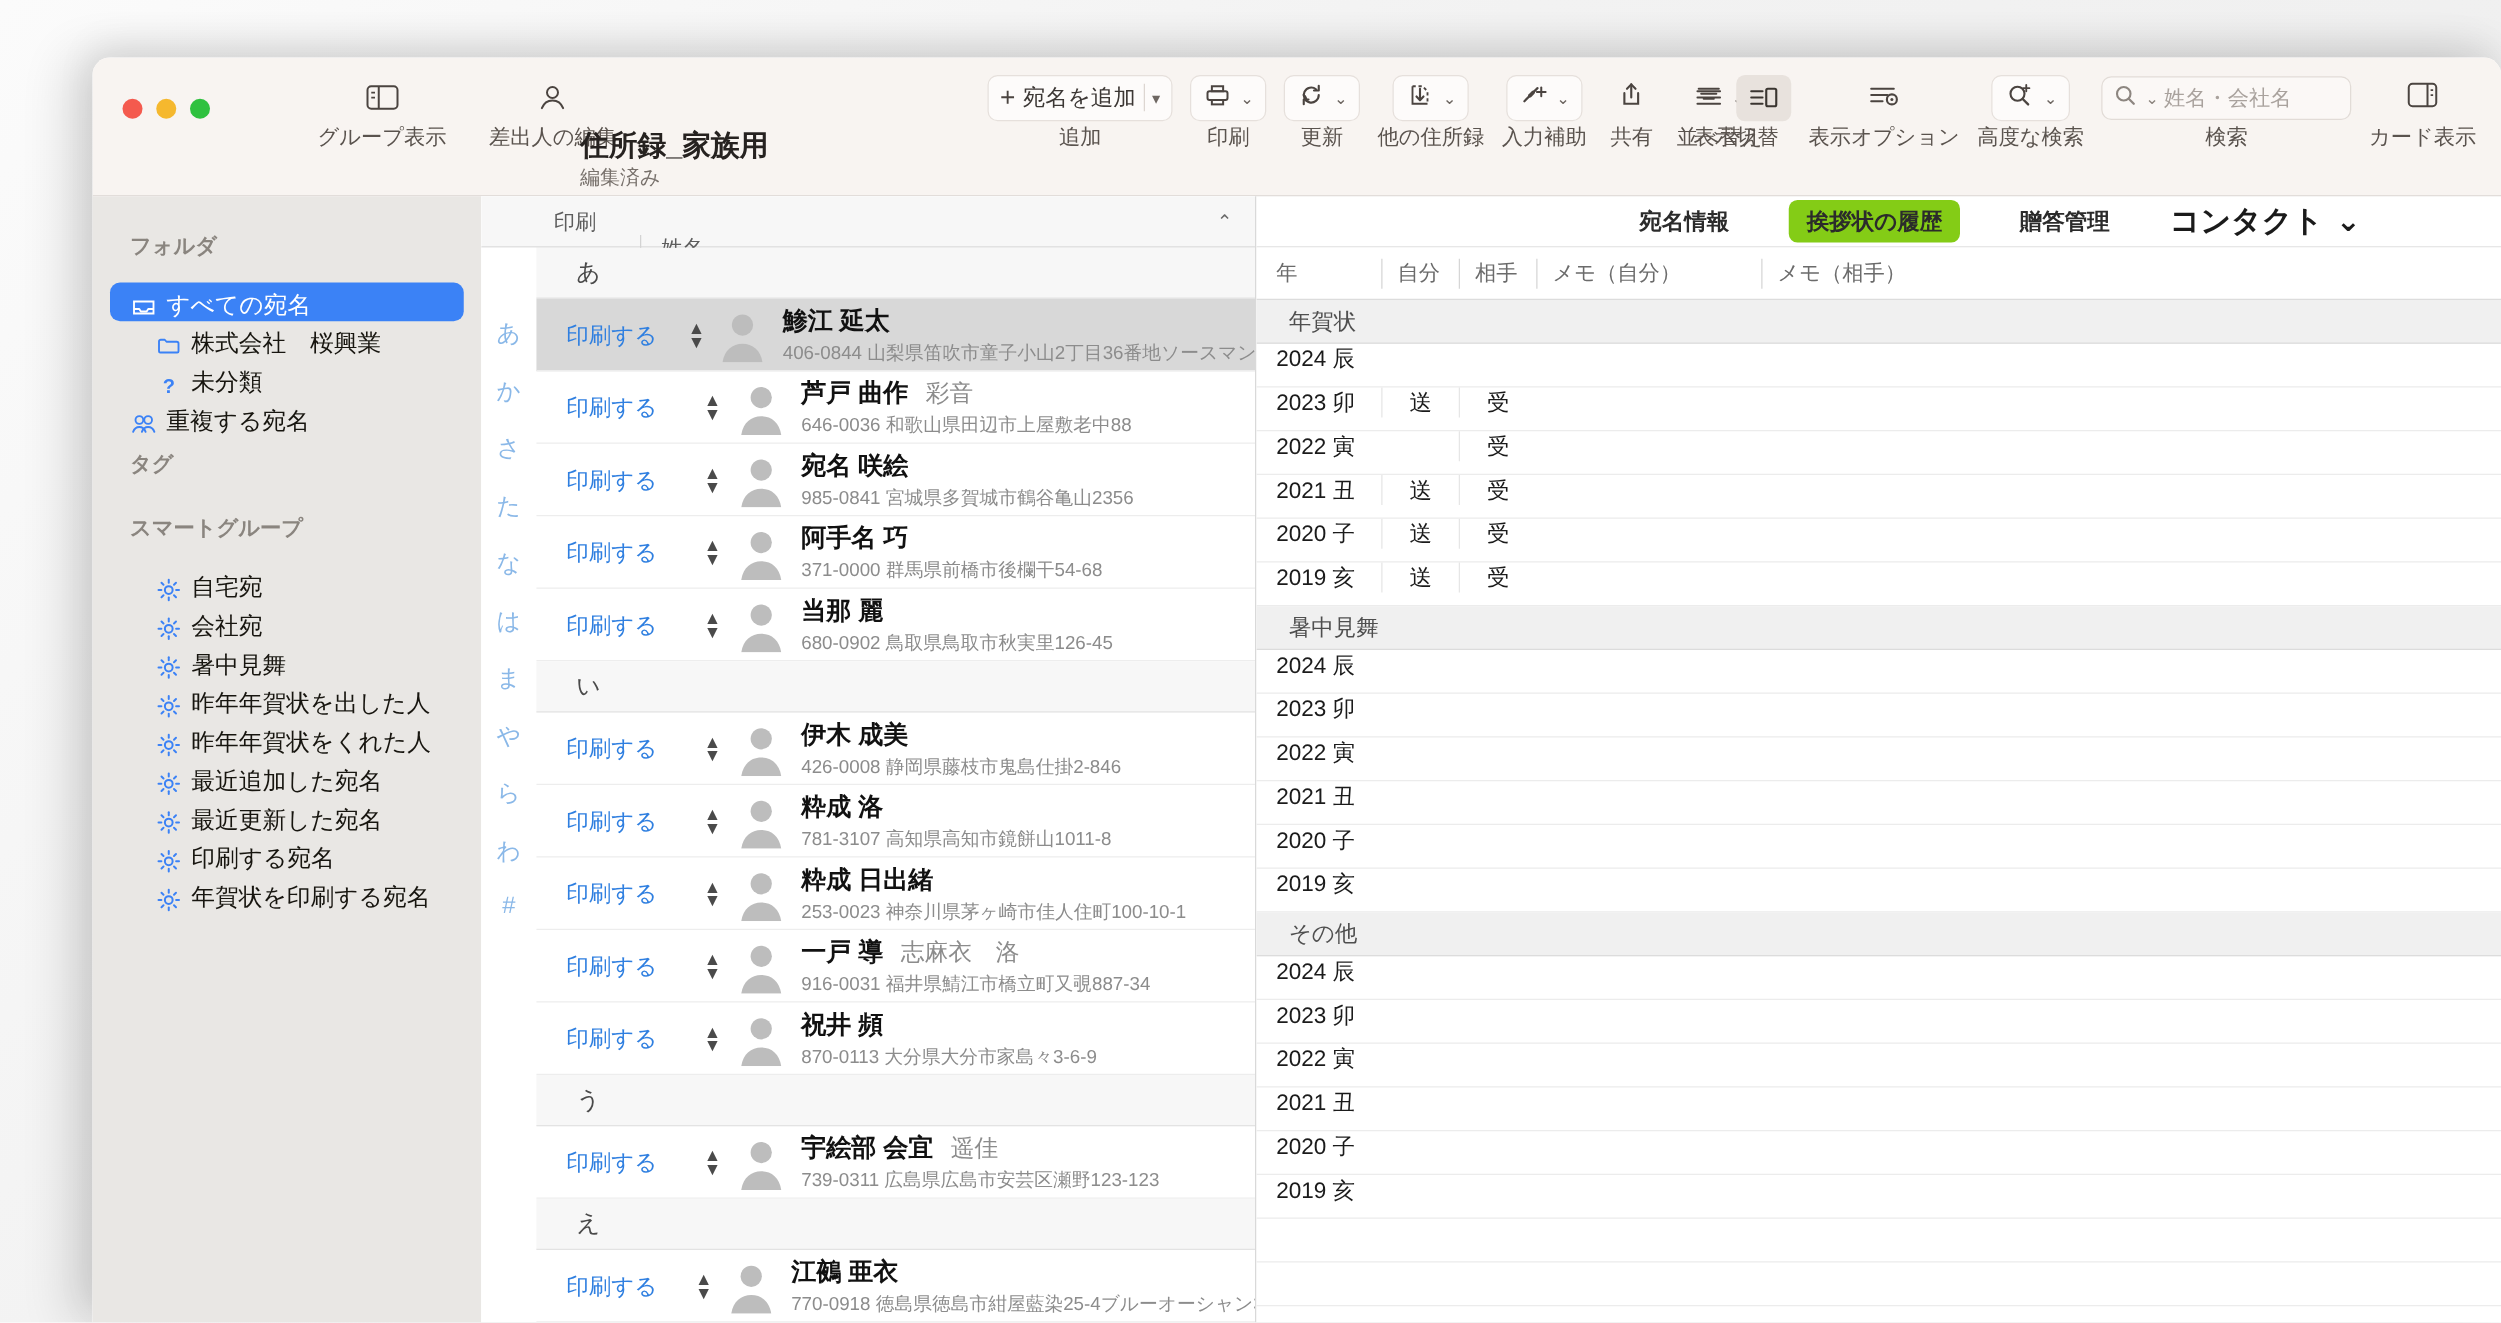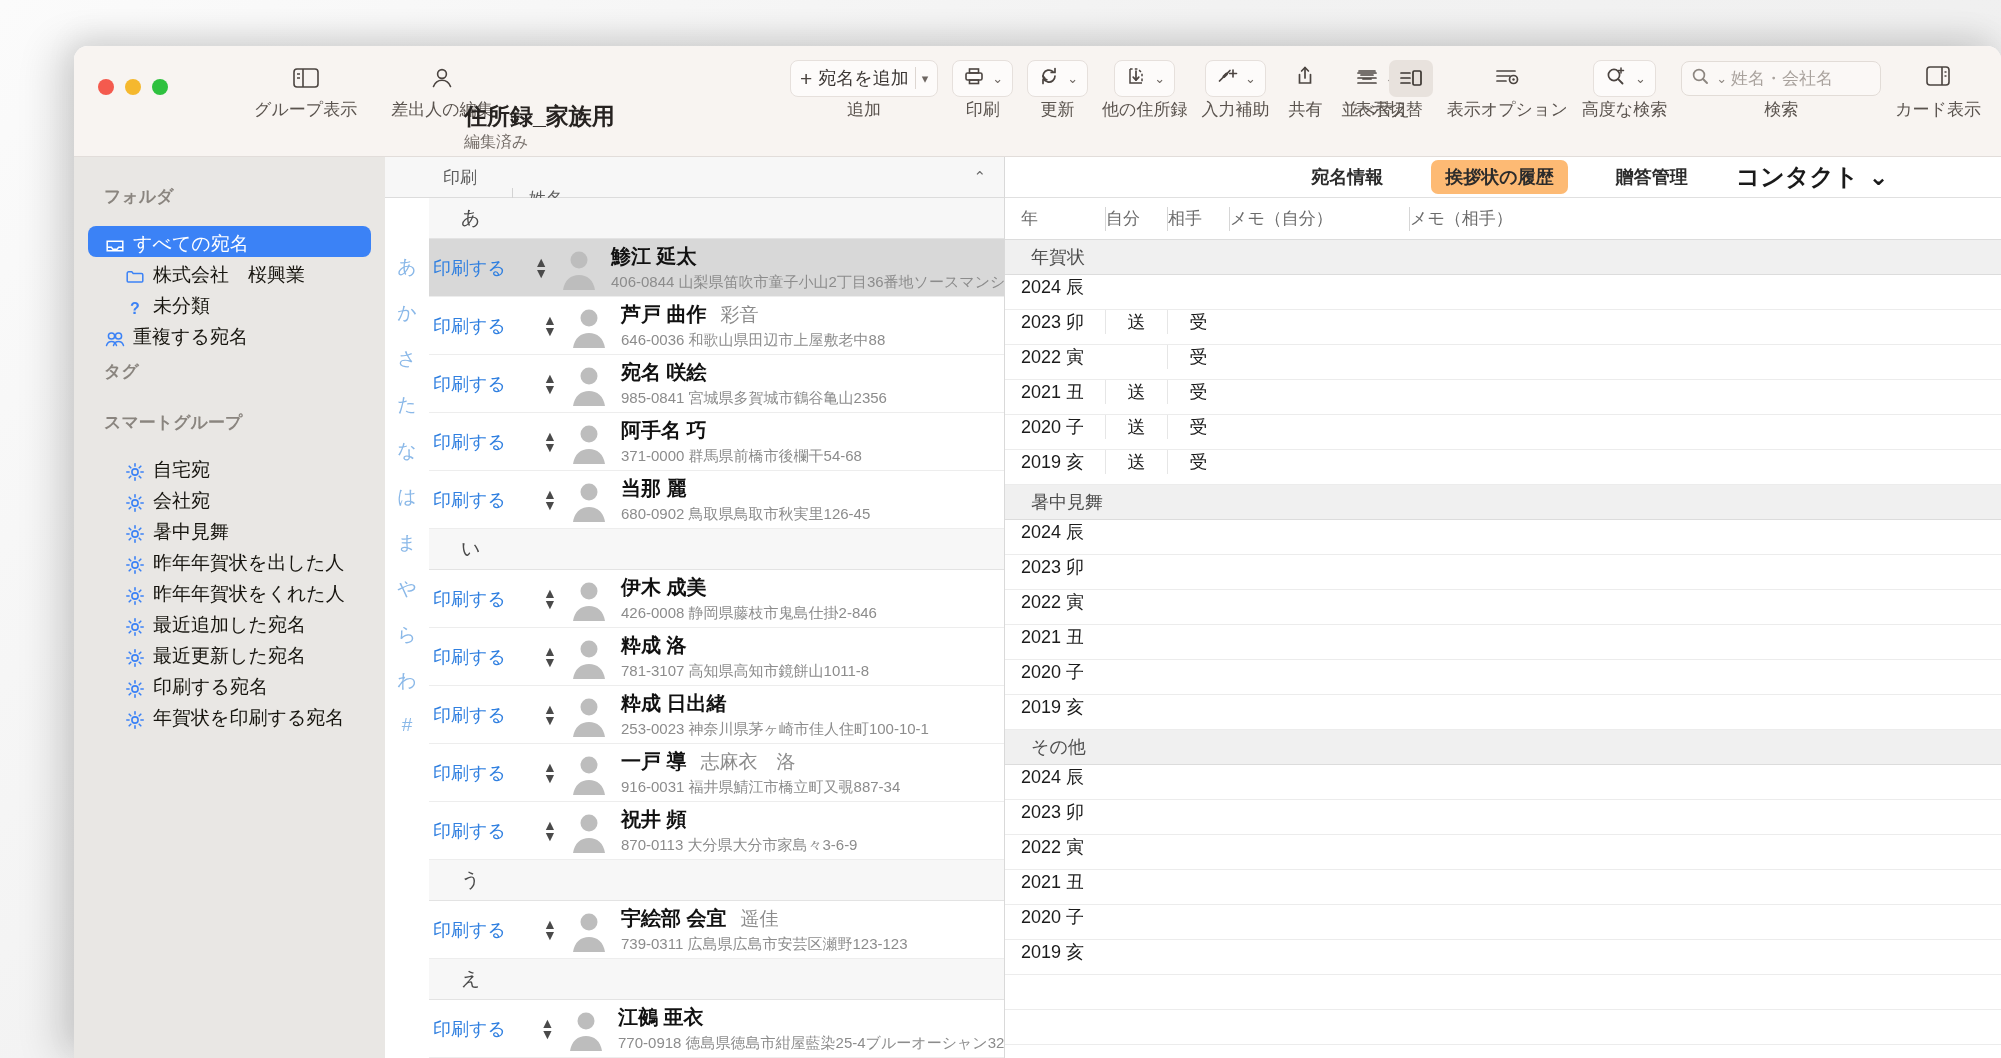--- a/index.html
+++ b/index.html
@@ -180,21 +180,21 @@
     background: #f7f7f7;
     border-bottom: 1px solid #e3e3e3;
     font-size: 19px; color: #4a4a4a;
     display: flex; align-items: center;
     padding-left: 32px;
   }
   .contact-row {
     height: 58px;
     border-bottom: 1px solid #ededed;
     display: flex; align-items: center;
-    padding-left: 0;
+    padding-left: 20px;
   }
   .contact-row.selected { background: #d8d8d8; }
   .cr-print {
     width: 104px; font-size: 18px; color: #2f7fe0;
     padding-left: 4px;
   }
   .cr-stepper {
     width: 34px; display: flex; flex-direction: column;
     align-items: center; justify-content: center;
     color: #4a4a4a; line-height: 0.72; font-size: 14px;
@@ -221,31 +221,31 @@
     display: flex; align-items: center; justify-content: center;
     background: #fff;
     border-bottom: 1px solid #e0e0e0;
     gap: 34px;
     padding-left: 180px;
   }
   .tab {
     font-size: 18px; color: #2b2b2b; font-weight: bold;
     padding: 5px 14px; border-radius: 7px;
   }
-  .tab.active { background: #fdba74; }
+  .tab.active { background: #84cc16; }
   .tab-menu { display: flex; align-items: center; gap: 10px; font-size: 24px; font-weight: bold; color: #1a1a1a; }
 
   .dcols {
     height: 42px; flex: 0 0 42px;
     display: flex; align-items: center;
     font-size: 17px; color: #6b6b6b;
     border-bottom: 1px solid #dcdcdc;
     background: #fff;
   }
-  .dc { display: flex; align-items: center; height: 24px; }
+  .dc { padding-left: 12px; display: flex; align-items: center; height: 24px; }
   .dc + .dc { border-left: 1px solid #d6d6d6; }
   .dc.c-year { width: 100px; padding-left: 16px; }
   .dc.c-self { width: 62px; }
   .dc.c-other { width: 62px; }
   .dc.c-memo1 { width: 180px; }
   .dc.c-memo2 { flex: 1; }
 
   .dsection {
     height: 35px;
     background: #f0f0f0;

